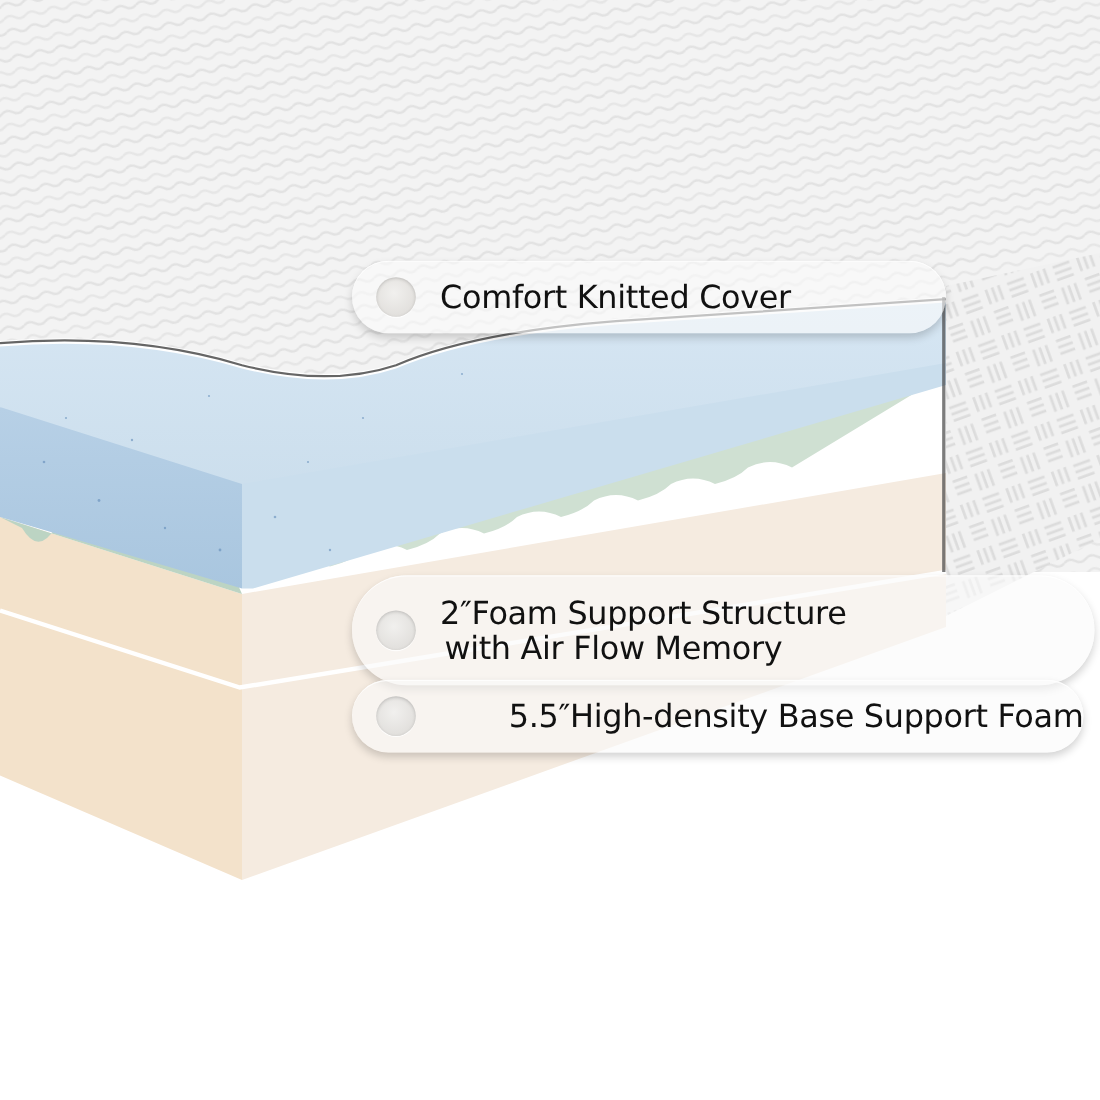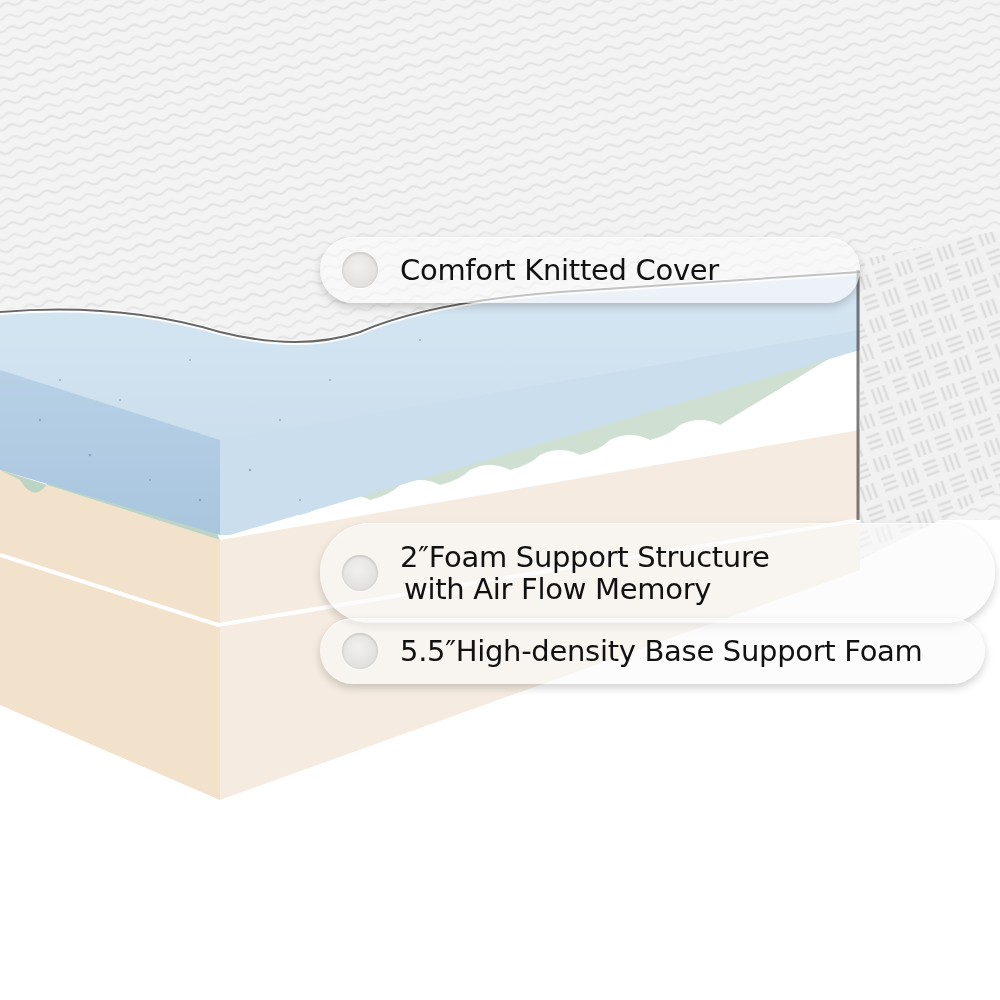--- a/index.html
+++ b/index.html
@@ -114,17 +114,17 @@
 
 
   <div class="pill two-line" style="top:495px; width:675px;margin-top:28px;">
     <span class="dot"></span>
     <span class="txt">
       <span>2″Foam Support Structure</span>
       <span style="padding-left:4px;">with Air Flow Memory</span>
     </span>
   </div>
 
-  <div class="pill" style="top:618px; width:665px;">
+  <div class="pill" style="top:618px; width:665px;justify-content:space-between;">
     <span class="dot"></span>
     <span class="txt">5.5″High-density Base Support Foam</span>
   </div>
 </div>
 
 </body></html>

